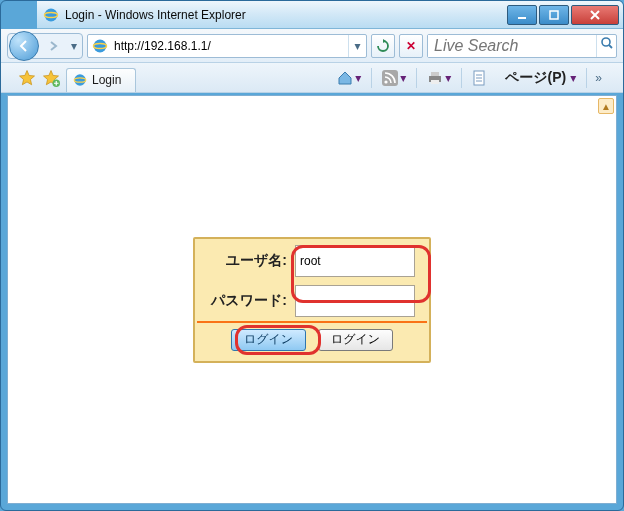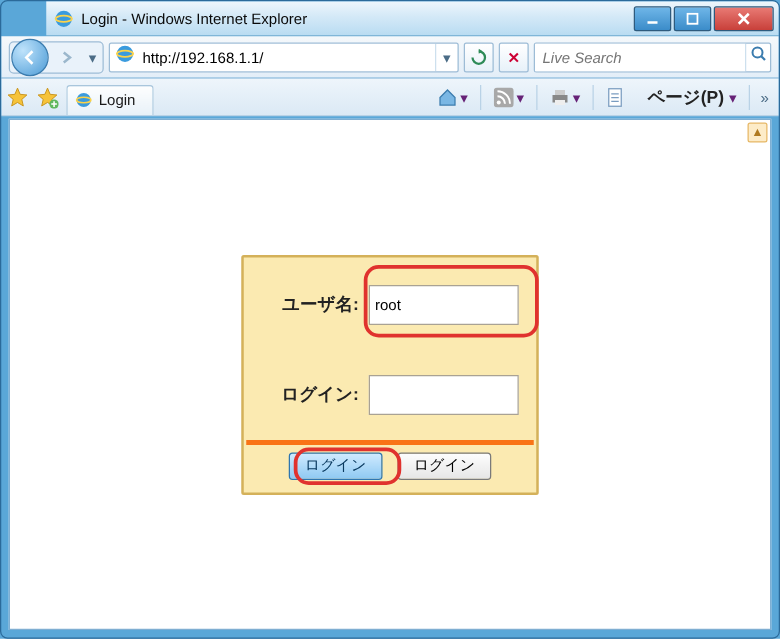--- a/index.html
+++ b/index.html
@@ -29,45 +29,45 @@
   .navcluster { display:flex; align-items:center; background:#e9f2fa;
                 border:1px solid #9dbcd6; border-radius:4px; height:26px;
                 padding:1px; }
   .navbtn { width:28px; height:24px; display:flex; align-items:center;
             justify-content:center; }
   .navbtn.back { width:30px; height:30px; border-radius:50%;
                  background:radial-gradient(circle at 30% 30%,#bfe3fb,#4c9bd6);
                  border:1px solid #3b7cae; color:#fff; margin:-2px 0; }
   .navbtn.fwd { color:#8aa9c0; }
   .navbtn.dd  { color:#4b6c86; width:14px; }
-  .urlbar { flex:1; display:flex; align-items:flex-start; height:24px;
+  .urlbar { flex:1; display:flex; align-items:center; height:24px;
             background:#fff; border:1px solid #9dbcd6; border-radius:2px;
             overflow:hidden; }
   .urlbar .ie-small { width:16px; height:16px; margin:0 4px; }
   .urlbar input { border:none; height:100%; flex:1; font-size:12px;
                   padding:0 2px; outline:none; }
   .urlbar .ud { width:18px; text-align:center; color:#4b6c86;
                 border-left:1px solid #cde0ee; height:100%; line-height:22px; }
   .smallbtn { width:24px; height:24px; display:flex; align-items:center;
               justify-content:center; border:1px solid #9dbcd6;
               border-radius:2px; background:linear-gradient(#fff,#e7f1f9); }
   .smallbtn.red { color:#c03; font-weight:bold; }
   .searchbar { width:190px; display:flex; align-items:center; height:24px;
                background:#fff; border:1px solid #9dbcd6; border-radius:2px; }
-  .searchbar input { border:none; height:100%; width:100%; font-size:12px;
+  .searchbar input { border:none; height:100%; width:100%; font-size:16px;
                      padding:0 6px; outline:none; font-style:italic;
                      color:#6b7b86; }
   .searchbar .mag { width:22px; text-align:center; color:#3b7cae;
                     border-left:1px solid #cde0ee; height:100%;
                     line-height:22px; }
 
   
   .cmdbar { height:30px; display:flex; align-items:center;
             background:linear-gradient(#eef5fb,#dbe9f5);
-            border-bottom:1px solid #b9d2e6; padding:0 4px; }
+            border-bottom:1px solid #b9d2e6; padding:0 17px; }
   .fav { width:18px; height:18px; margin-right:6px; }
   .tab { display:flex; align-items:center; height:24px; padding:0 14px 0 6px;
          background:linear-gradient(#fdfefe,#e8f1f8);
          border:1px solid #a9c6dc; border-bottom:none;
          border-radius:3px 3px 0 0; margin-top:4px; font-size:12px;
          color:#1a1a1a; }
   .tab .ie-small { width:14px; height:14px; margin-right:5px; }
   .spacer { flex:1; }
   .cmd { display:flex; align-items:center; height:24px; padding:0 4px;
          margin:0 2px; color:#445; }
@@ -83,30 +83,30 @@
   .scroll-up { position:absolute; top:2px; right:2px; width:16px;
                height:16px; background:#fdecc8; border:1px solid #e6b766;
                border-radius:2px; color:#b07a20; font-size:10px;
                display:flex; align-items:center; justify-content:center; }
 
   
   .login-wrap { position:absolute; top:50%; left:50%;
                 transform:translate(-50%,-50%); }
   .login-panel { background:#fbeab1; border:2px solid #d4b15a;
                  border-radius:2px; padding:2px; }
-  .login-row { display:flex; align-items:center; padding:20px 12px;justify-content:space-between; }
+  .login-row { display:flex; align-items:center; padding:4px 12px;justify-content:space-between; }
   .lbl { width:78px; text-align:right; font-size:14px; font-weight:bold;
          color:#222; margin-right:8px; }
   .tf { width:120px; height:32px; border:1px solid #a9a294;
         background:#fff; font-size:12px; padding:0 4px; }
   .hl-red { position:absolute; border:3px solid #e0322e;
             border-radius:12px; pointer-events:none; }
   .hl-inputs { top:4px; left:94px; width:140px; height:58px; }
   .btnrow { display:flex; justify-content:center; gap:12px;
-            padding:6px 10px 8px; border-top:4px solid #f97316;
+            padding:6px 10px 8px; border-top:2px solid #f97316;
             position:relative; }
   .btn { height:22px; padding:0 12px; font-size:12px;
          border:1px solid #7a7a7a; border-radius:3px;
          background:linear-gradient(#fdfdfd,#e6e6e6); }
   .btn.primary { background:linear-gradient(#cfeaff,#8fc9f2);
                  border-color:#2e76b0; color:#0a3a60; }
   .hl-login { top:2px; left:38px; width:86px; height:30px; }
 
   
   .ie-svg { display:block; }
@@ -246,21 +246,21 @@
   <div class="scroll-up">▲</div>
 
   <div class="login-wrap">
     <div class="login-panel">
       <div style="position:relative;">
         <div class="login-row">
           <span class="lbl">ユーザ名:</span>
           <input class="tf" type="text" value="root" style="">
         </div>
         <div class="login-row">
-          <span class="lbl">ログイン:</span>
+          <span class="lbl">パスワード:</span>
           <input class="tf" type="password" value="" style="">
         </div>
         <div class="hl-red hl-inputs"></div>
       </div>
       <div class="btnrow">
         <button class="btn primary">ログイン</button>
         <button class="btn">ログイン</button>
         <div class="hl-red hl-login"></div>
       </div>
     </div>

